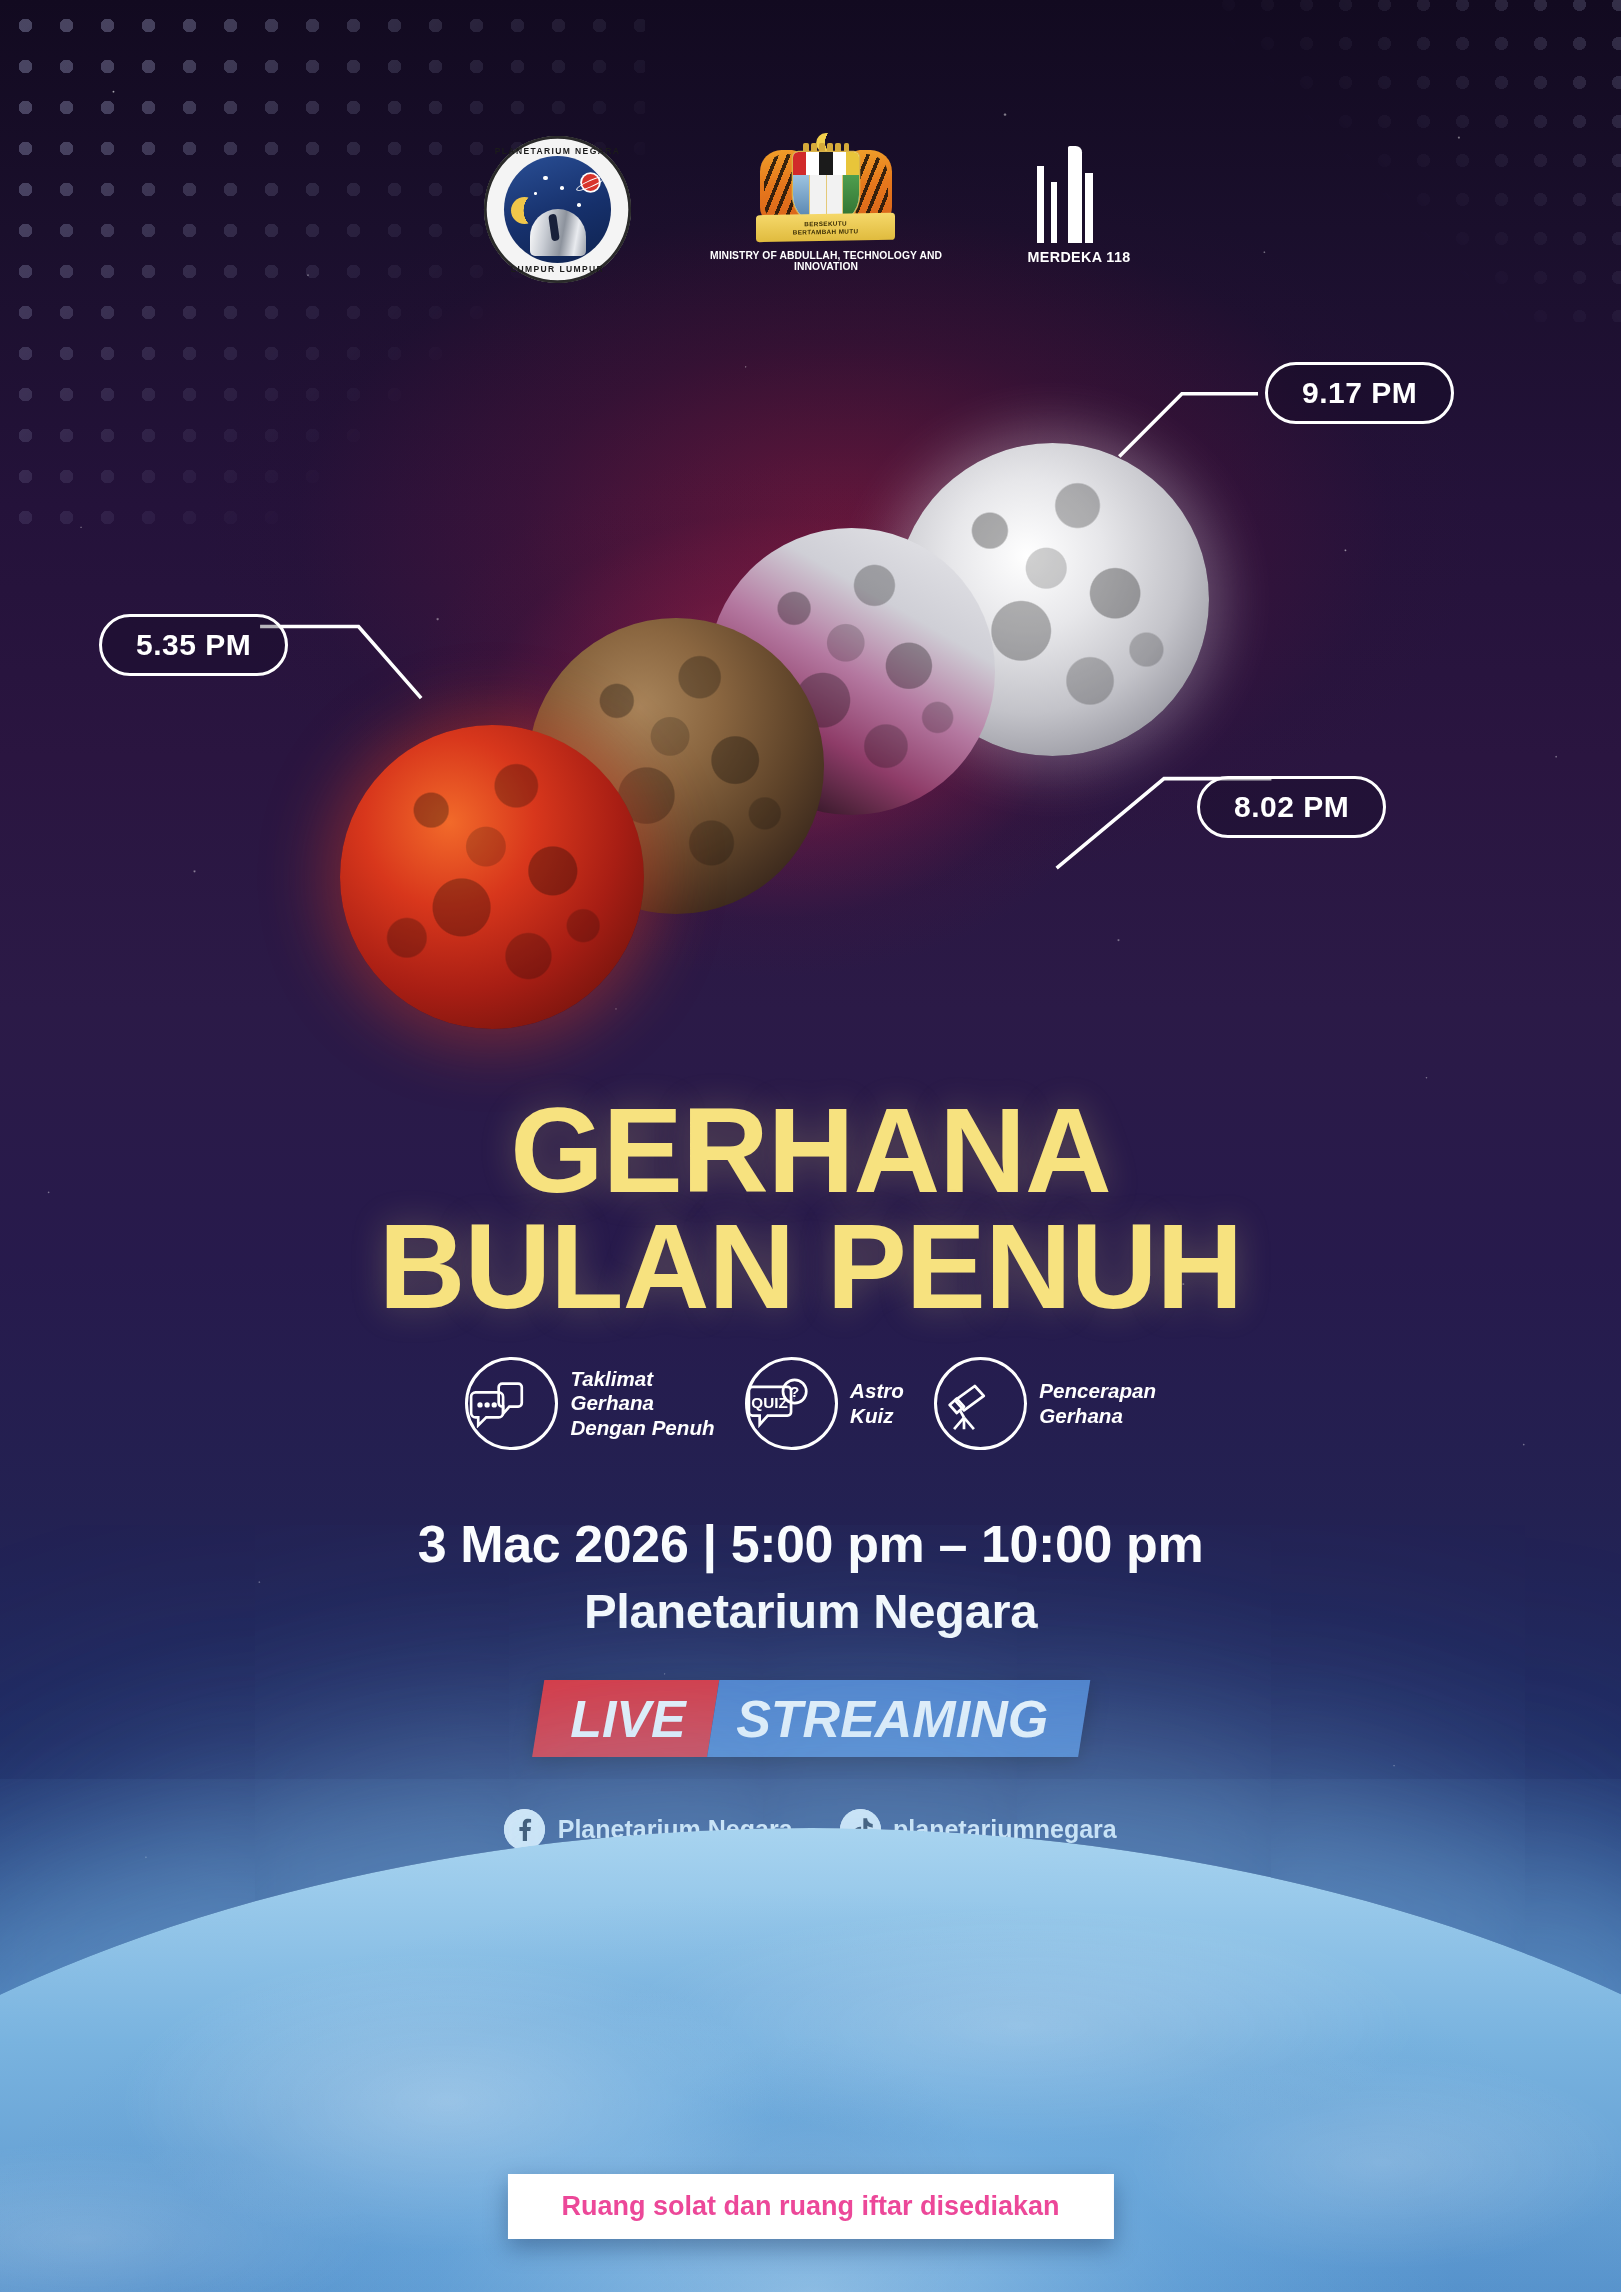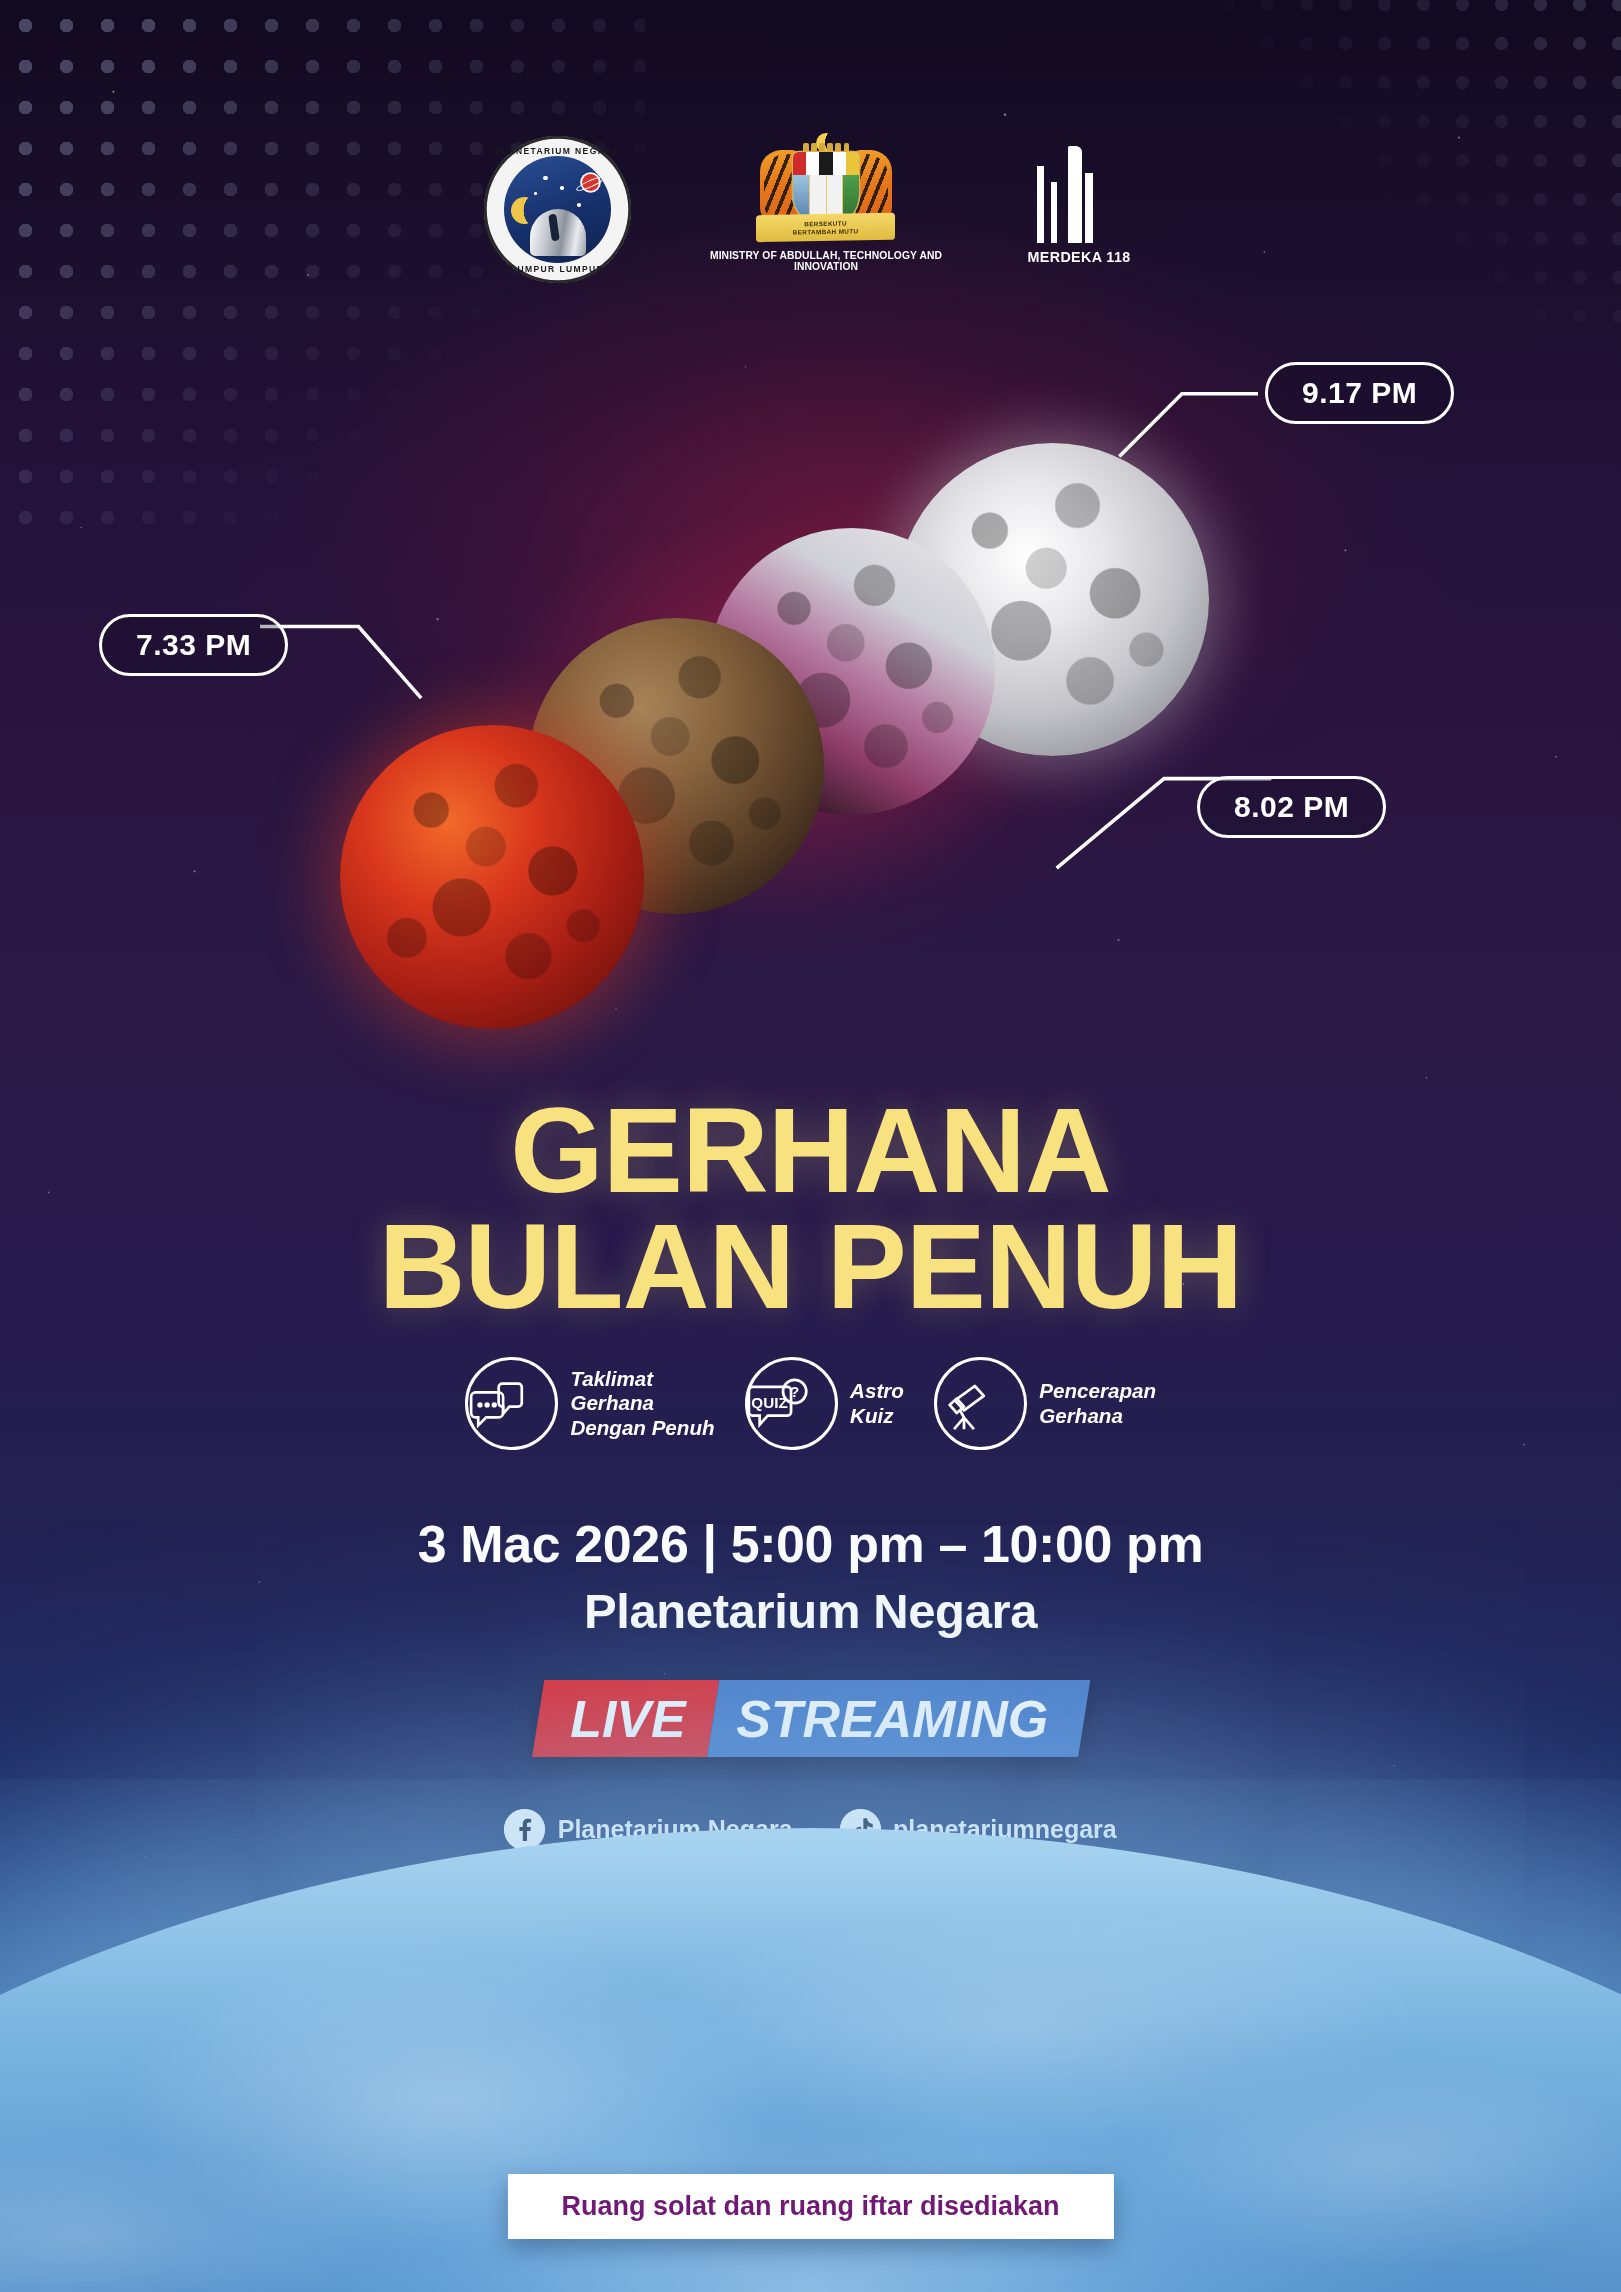--- a/index.html
+++ b/index.html
@@ -434,21 +434,21 @@
   }
   .msj-l1 { font-size: 13.4px; font-weight: 800; color: #ffffff; letter-spacing: 0.2px; }
   .msj-l2 {
     font-size: 9.9px; color: #ffffff; letter-spacing: 2.7px; margin-top: 2.7px;
     border-top: 0.9px solid rgba(255,255,255,.8); padding-top: 2.7px; display: inline-block;
   }
 
   
   .notice {
     position: absolute; left: 50%; top: 2174px; transform: translateX(-50%);
-    background: #ffffff; color: #701a75;
+    background: #ffffff; color: #ec4899;
     font-size: 27px; font-weight: 800;
     padding: 17px 54px;
     box-shadow: 0 9px 23px rgba(10,30,70,0.35);
     white-space: nowrap;
   }
 </style>
 </head>
 <body>
 
 <div id="poster">
@@ -543,21 +543,21 @@
         <div class="craters"></div>
       </div>
 
     <svg class="connector" width="1621" height="716" viewBox="0 0 1810 800">
       <polyline points="290,300 400,300 470,380" fill="none" stroke="#ffffff" stroke-width="4"></polyline>
       <polyline points="1420,470 1300,470 1180,570" fill="none" stroke="#ffffff" stroke-width="4"></polyline>
       <polyline points="1405,40 1320,40 1250,110" fill="none" stroke="#ffffff" stroke-width="4"></polyline>
     </svg>
   </div>
 
-  <div class="pill pill-733">7.33 PM</div>
+  <div class="pill pill-733">5.35 PM</div>
   <div class="pill pill-802">8.02 PM</div>
   <div class="pill pill-917">9.17 PM</div>
 
   <div class="title-wrap">
     <div class="title-l1">GERHANA</div>
     <div class="title-l2">BULAN PENUH</div>
   </div>
 
   <div class="features">
 

